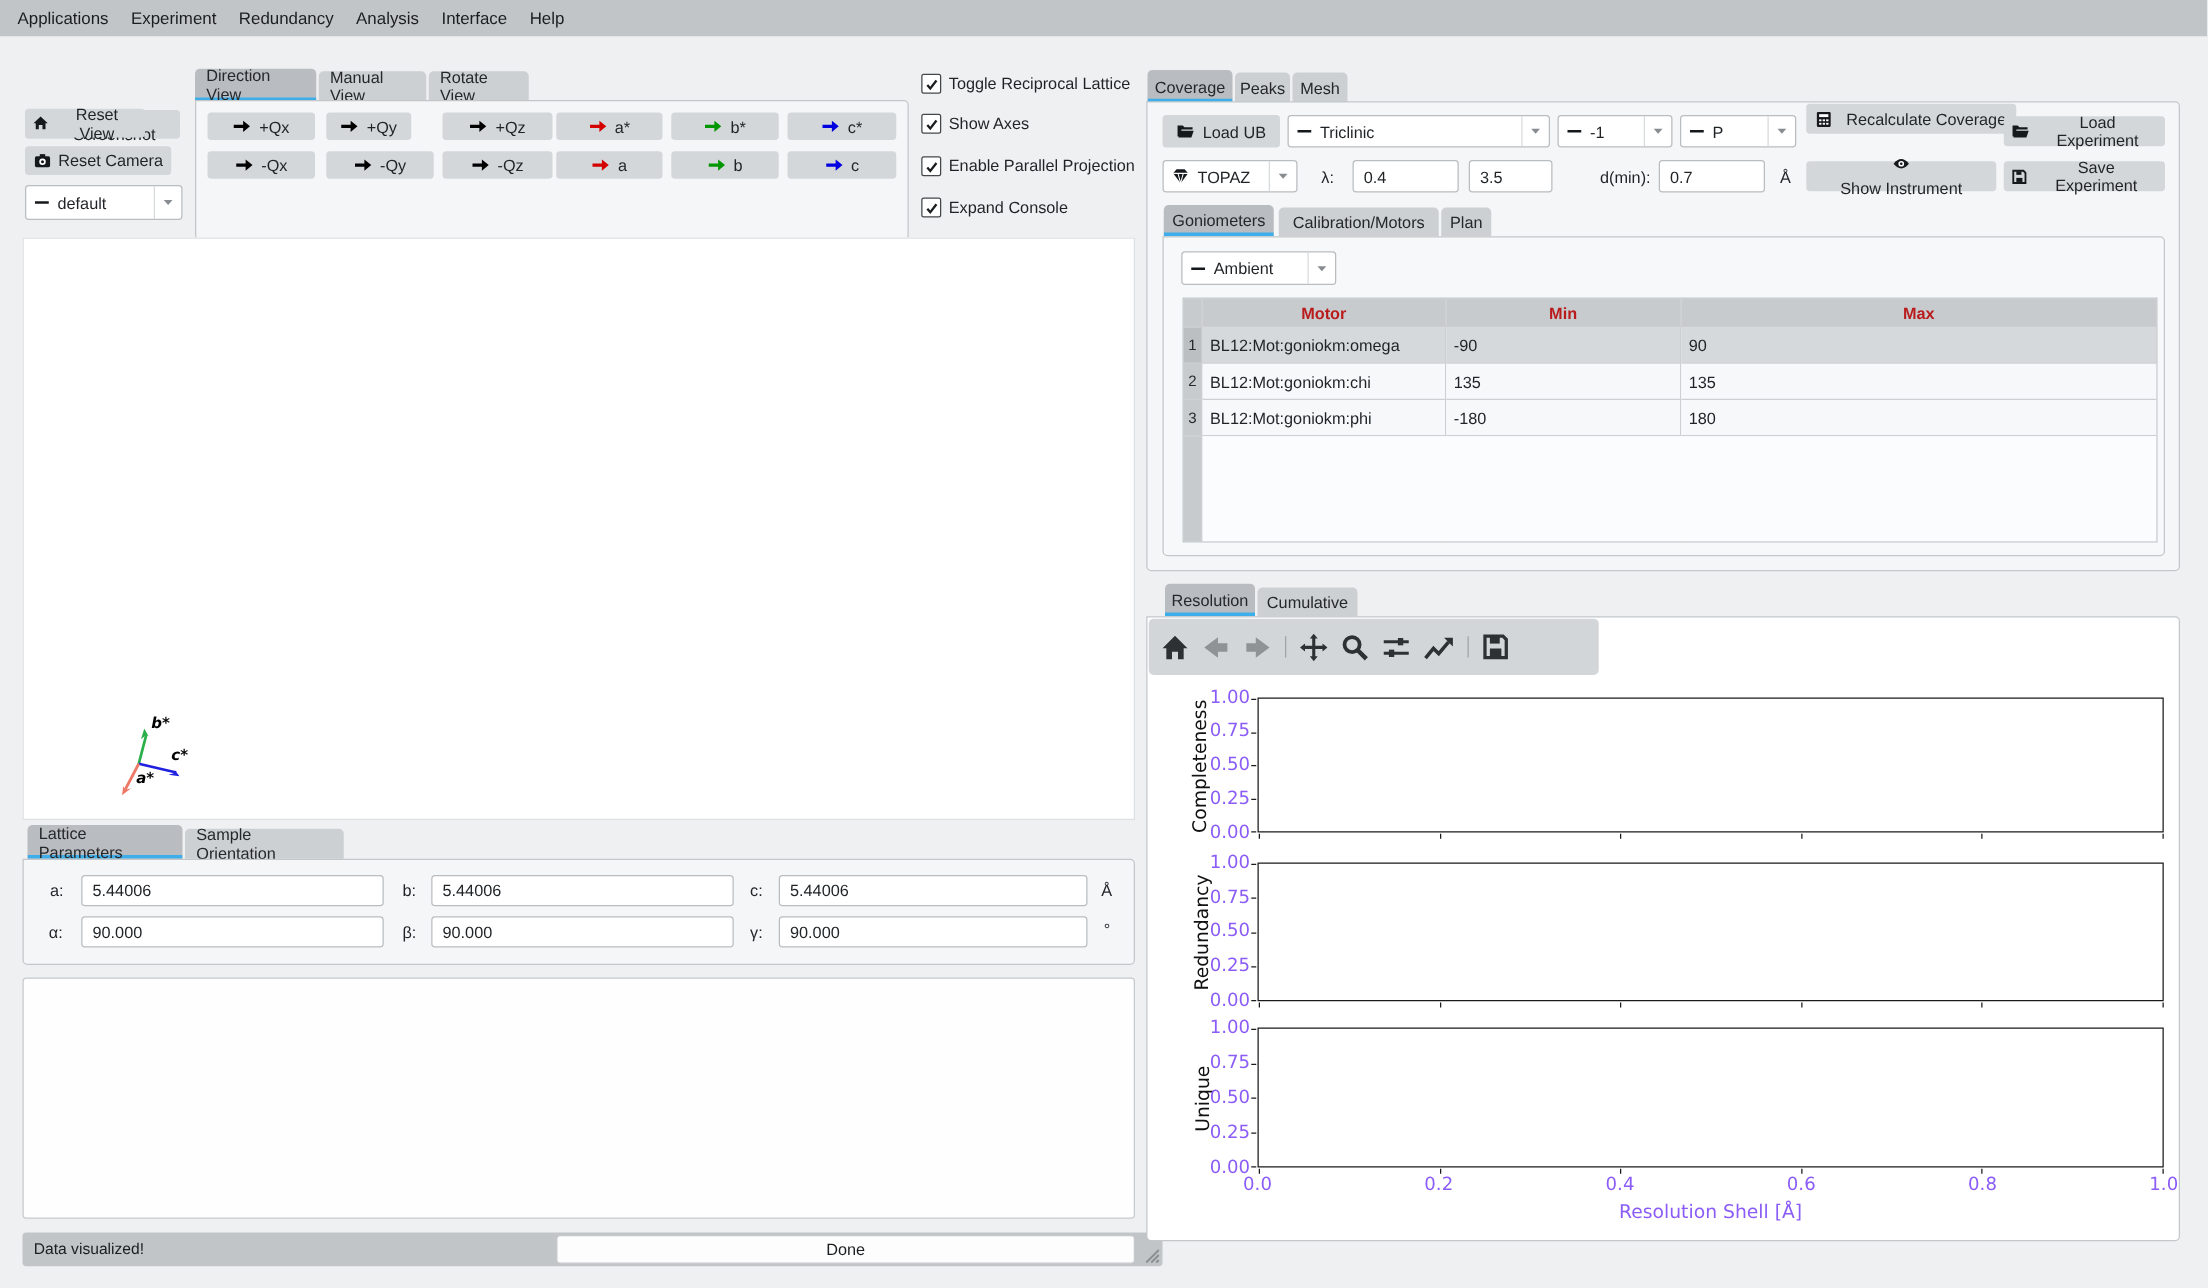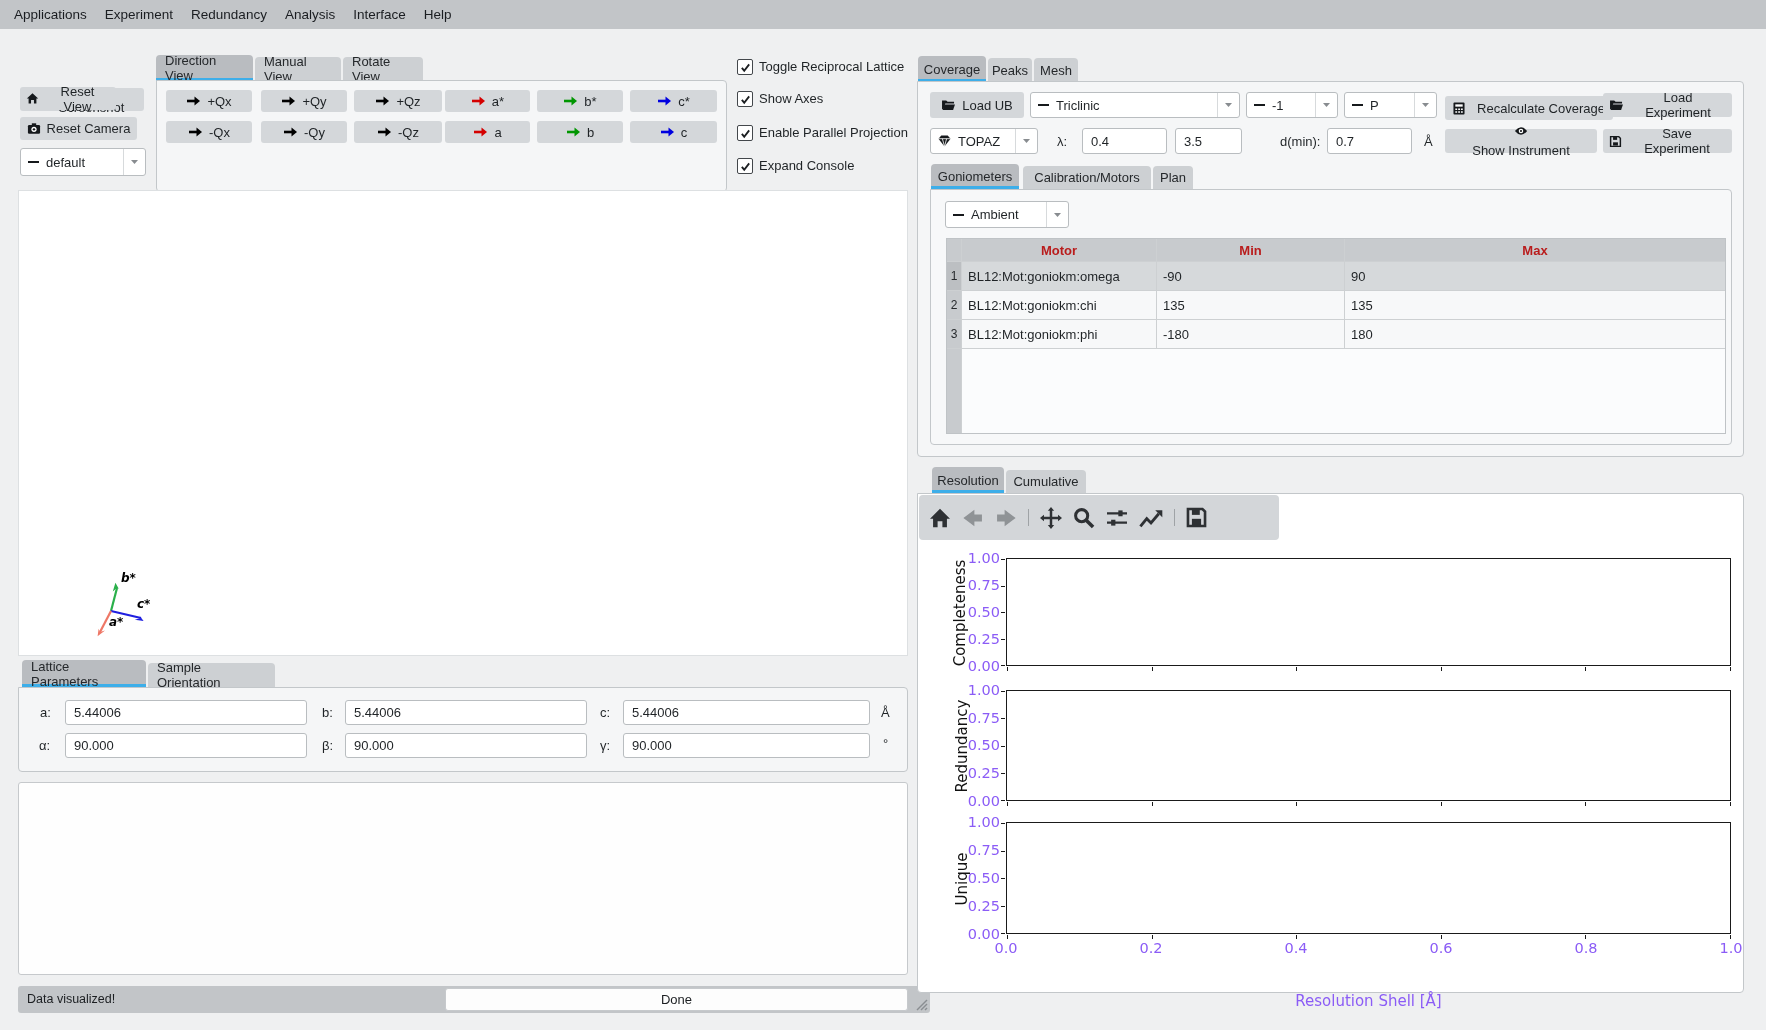--- a/index.html
+++ b/index.html
@@ -113,21 +113,21 @@
     </div>
   <div class="abs frame" style="left:156px;top:80px;width:571px;height:112px;border-top-left-radius:0;"></div>
 
   <button class="abs btn" style="left:166px;top:90px;width:86px;height:22px;">
       <svg width="15" height="10" viewBox="0 0 15 10" style="color:#000">
         <path d="M1 5h8.5" stroke="currentColor" stroke-width="2.6"></path>
         <path d="M8.5 0.5L14 5l-5.5 4.5z" fill="currentColor"></path>
       </svg>
       <span>+Qx</span>
     </button>
-  <button class="abs btn" style="left:261px;top:90px;width:86px;height:22px;text-align:right;">
+  <button class="abs btn" style="left:261px;top:90px;width:68px;height:22px;text-align:right;">
       <svg width="15" height="10" viewBox="0 0 15 10" style="color:#000">
         <path d="M1 5h8.5" stroke="currentColor" stroke-width="2.6"></path>
         <path d="M8.5 0.5L14 5l-5.5 4.5z" fill="currentColor"></path>
       </svg>
       <span>+Qy</span>
     </button>
   <button class="abs btn" style="left:354px;top:90px;width:88px;height:22px;">
       <svg width="15" height="10" viewBox="0 0 15 10" style="color:#000">
         <path d="M1 5h8.5" stroke="currentColor" stroke-width="2.6"></path>
         <path d="M8.5 0.5L14 5l-5.5 4.5z" fill="currentColor"></path>
@@ -343,21 +343,21 @@
     <span class="c-txt">
         <span class="dash"></span>
         <span>P</span>
       </span>
     <span class="c-arrow">
         <svg width="9" height="6" viewBox="0 0 9 6">
           <path d="M1 1l3.5 4L8 1z" fill="#888c90"></path>
         </svg>
       </span>
   </div>
-  <button class="abs btn" style="left:1445px;top:96px;width:168px;height:24px;gap:12px;">
+  <button class="abs btn" style="left:1445px;top:83px;width:168px;height:24px;gap:12px;">
     <svg width="12" height="13" viewBox="0 0 13 14">
         <rect x="0.5" y="0.5" width="12" height="13" rx="1" fill="#16191c"></rect>
         <rect x="2.5" y="2.5" width="8" height="2.5" fill="#fff"></rect>
         <g fill="#fff">
           <rect x="2.5" y="7" width="2" height="1.6"></rect>
           <rect x="5.6" y="7" width="2" height="1.6"></rect>
           <rect x="8.6" y="7" width="2" height="1.6"></rect>
           <rect x="2.5" y="10" width="2" height="1.6"></rect>
           <rect x="5.6" y="10" width="2" height="1.6"></rect>
           <rect x="8.6" y="10" width="2" height="1.6"></rect>
@@ -599,15 +599,15 @@
   <span class="ptick" style="left:948px;top:870px;width:52px;text-align:right;">0.50</span>
   <span class="ptick" style="left:948px;top:898px;width:52px;text-align:right;">0.25</span>
   <span class="ptick" style="left:948px;top:926px;width:52px;text-align:right;">0.00</span>
 
   <span class="ptick" style="left:986px;top:940px;width:40px;text-align:center;">0.0</span>
   <span class="ptick" style="left:1131px;top:940px;width:40px;text-align:center;">0.2</span>
   <span class="ptick" style="left:1276px;top:940px;width:40px;text-align:center;">0.4</span>
   <span class="ptick" style="left:1421px;top:940px;width:40px;text-align:center;">0.6</span>
   <span class="ptick" style="left:1566px;top:940px;width:40px;text-align:center;">0.8</span>
   <span class="ptick" style="left:1711px;top:940px;width:40px;text-align:center;">1.0</span>
-  <div class="abs ptick" style="left:1006px;top:960px;width:725px;text-align:center;font-size:15px;margin-top:32px;">Resolution Shell [Å]</div>
+  <div class="abs ptick" style="left:1006px;top:960px;width:725px;text-align:center;font-size:15px;">Resolution Shell [Å]</div>
 
 </div>
 
 </body></html>

